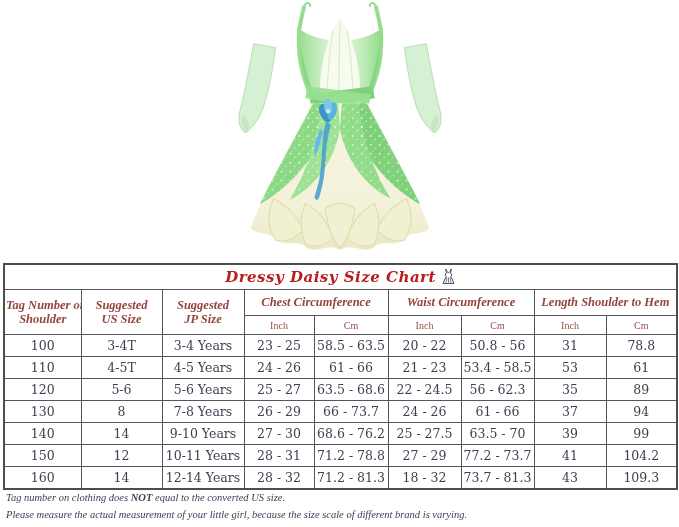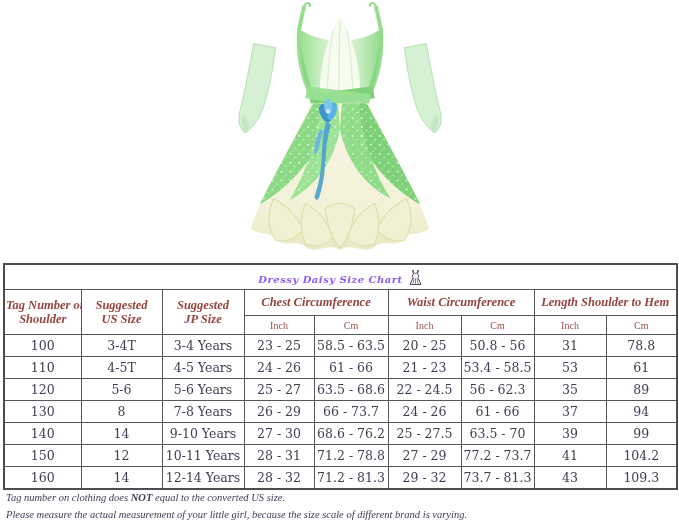--- a/index.html
+++ b/index.html
@@ -14,22 +14,22 @@
   .chart-wrap{position:absolute;top:263px;left:3px;width:673px;}
   table.size-table{
     border-collapse:collapse;table-layout:fixed;width:673px;
     border:2px solid #4d4d4f;
   }
   table.size-table th, table.size-table td{
     border:1px solid #55555a;text-align:center;vertical-align:middle;
     padding:0 1px;overflow:hidden;white-space:nowrap;
   }
   .title-cell{
-    height:24px;font-size:10px;font-style:italic;font-weight:bold;
-    color:#8b5cf6;letter-spacing:0.5px;
+    height:24px;font-size:15px;font-style:italic;font-weight:bold;
+    color:#b91c1c;letter-spacing:0.5px;
   }
   .title-cell .dress-glyph{vertical-align:-3px;margin-left:5px;}
   .group-head{
     color:#96453f;font-family:"Liberation Serif", serif;
     font-style:italic;font-weight:bold;font-size:12.5px;height:25px;
   }
   .group-head .hline{line-height:14px;}
   .unit-head{
     color:#9a4f4a;font-family:Liberation Serif, serif;
     font-size:10px;font-weight:normal;height:18px;
@@ -192,21 +192,21 @@
         <th class="unit-head">Cm</th>
       </tr>
     </thead>
     <tbody>
         <tr>
           <td>100</td>
           <td>3-4T</td>
           <td>3-4 Years</td>
           <td>23 - 25</td>
           <td>58.5 - 63.5</td>
-          <td>20 - 25</td>
+          <td>20 - 22</td>
           <td>50.8 - 56</td>
           <td>31</td>
           <td>78.8</td>
         </tr>
         <tr>
           <td>110</td>
           <td>4-5T</td>
           <td>4-5 Years</td>
           <td>24 - 26</td>
           <td>61 - 66</td>
@@ -258,21 +258,21 @@
           <td>77.2 - 73.7</td>
           <td>41</td>
           <td>104.2</td>
         </tr>
         <tr>
           <td>160</td>
           <td>14</td>
           <td>12-14 Years</td>
           <td>28 - 32</td>
           <td>71.2 - 81.3</td>
-          <td>29 - 32</td>
+          <td>18 - 32</td>
           <td>73.7 - 81.3</td>
           <td>43</td>
           <td>109.3</td>
         </tr>
       </tbody>
   </table>
 </div>
 
 <div class="notes">
   <p class="note-line"><span>Tag number on clothing does </span><b>NOT</b><span> equal to the converted US size.</span></p>

